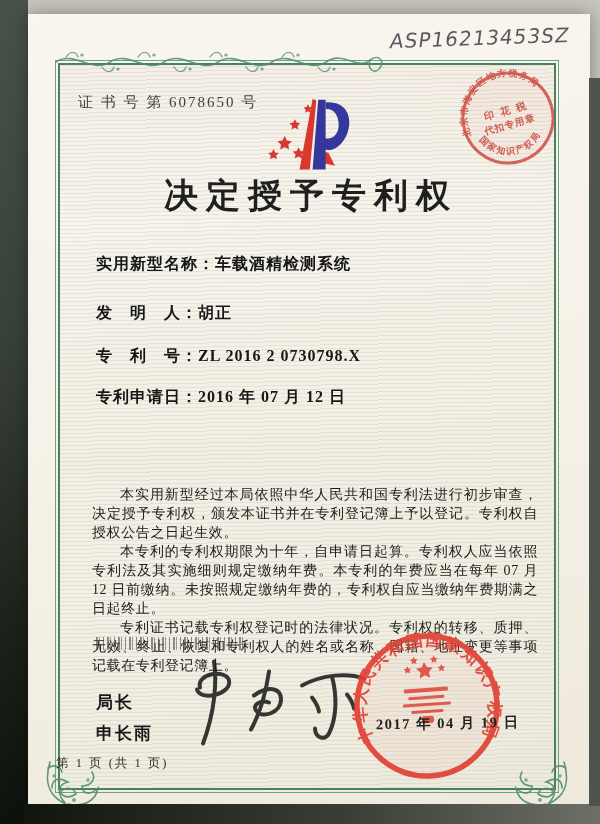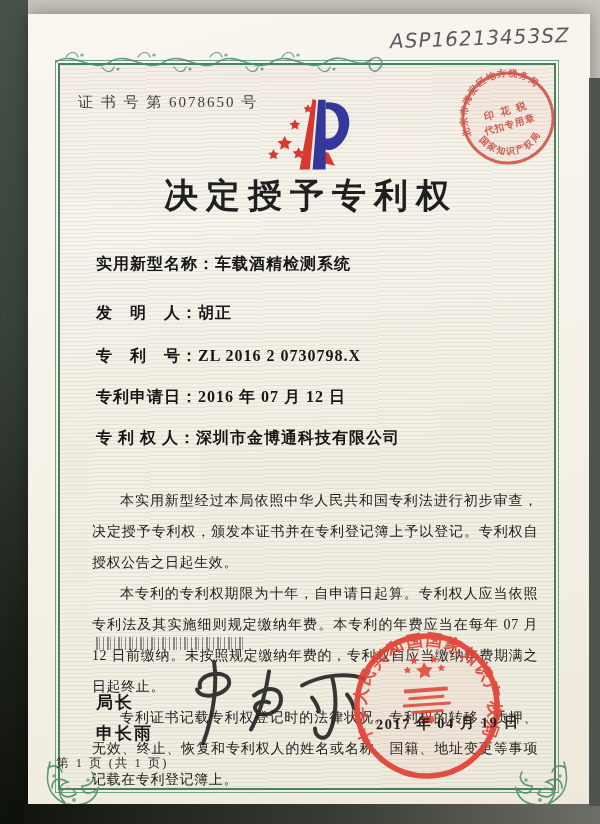--- a/index.html
+++ b/index.html
@@ -26,21 +26,21 @@
   .corner{position:absolute;width:80px;height:80px;}
   .corner.bl{left:-16px;bottom:-16px;}
   .corner.br{right:-16px;bottom:-16px;transform:scaleX(-1);}
   .cert-no{position:absolute;left:22px;top:32px;font-size:15px;color:#3f3f3f;letter-spacing:2px;}
   .logo{position:absolute;left:203px;top:34px;width:96px;height:82px;}
   .title{position:absolute;left:0;top:112px;width:100%;margin:0;text-align:center;
     font-size:34px;font-weight:700;color:#1f1f1f;letter-spacing:8px;padding-left:8px;box-sizing:border-box;}
   .f-row{position:absolute;left:40px;font-size:16px;color:#161616;font-weight:600;letter-spacing:1px;white-space:nowrap;}
   .f-row .val{font-weight:600;}
   .body-text{position:absolute;left:36px;top:424px;width:446px;font-size:14px;
-    line-height:31px;color:#1c1c1c;letter-spacing:.6px;text-align:justify;}
+    line-height:19px;color:#1c1c1c;letter-spacing:.6px;text-align:justify;}
   .body-text p{margin:0;text-indent:2em;}
   .barcode{position:absolute;left:40px;top:576px;width:147px;height:13px;opacity:.55;
     background:repeating-linear-gradient(90deg,#3a3a3a 0 2px,transparent 2px 3px,#555 3px 4px,transparent 4px 7px,#333 7px 8px,transparent 8px 11px);}
   .signer-title{position:absolute;left:40px;top:630px;font-size:17px;font-weight:700;color:#191919;letter-spacing:2px;}
   .signer-name{position:absolute;left:40px;top:661px;font-size:17px;font-weight:700;color:#191919;letter-spacing:2px;}
   .signature{position:absolute;left:118px;top:592px;width:215px;height:100px;}
   .seal{position:absolute;left:319px;top:612px;width:160px;height:160px;opacity:.92;}
   .seal-date{position:absolute;left:348px;top:700px;font-size:14.5px;font-weight:700;color:#24201e;
     letter-spacing:1.5px;transform:rotate(-1deg);z-index:5;white-space:nowrap;}
   .footer{position:absolute;left:0;top:694px;width:100%;text-align:left;font-size:12.5px;
@@ -136,23 +136,20 @@
       </div>
       <div class="f-row" style="top:242px;">
         <span>发　明　人：</span><span class="val">胡正</span>
       </div>
       <div class="f-row" style="top:285px;">
         <span>专　利　号：</span><span class="val">ZL 2016 2 0730798.X</span>
       </div>
       <div class="f-row" style="top:326px;">
         <span>专利申请日：</span><span class="val">2016 年 07 月 12 日</span>
       </div>
-      <div class="f-row" style="top:367px;">
-        <span>专 利 权 人：</span><span class="val">深圳市金博通科技有限公司</span>
-      </div>
 
       <div class="body-text">
         <p>本实用新型经过本局依照中华人民共和国专利法进行初步审查，决定授予专利权，颁发本证书并在专利登记簿上予以登记。专利权自授权公告之日起生效。</p>
         <p>本专利的专利权期限为十年，自申请日起算。专利权人应当依照专利法及其实施细则规定缴纳年费。本专利的年费应当在每年 07 月 12 日前缴纳。未按照规定缴纳年费的，专利权自应当缴纳年费期满之日起终止。</p>
         <p>专利证书记载专利权登记时的法律状况。专利权的转移、质押、无效、终止、恢复和专利权人的姓名或名称、国籍、地址变更等事项记载在专利登记簿上。</p>
       </div>
 
       <div class="barcode"></div>
 
       <div class="signer-title">局长</div>

